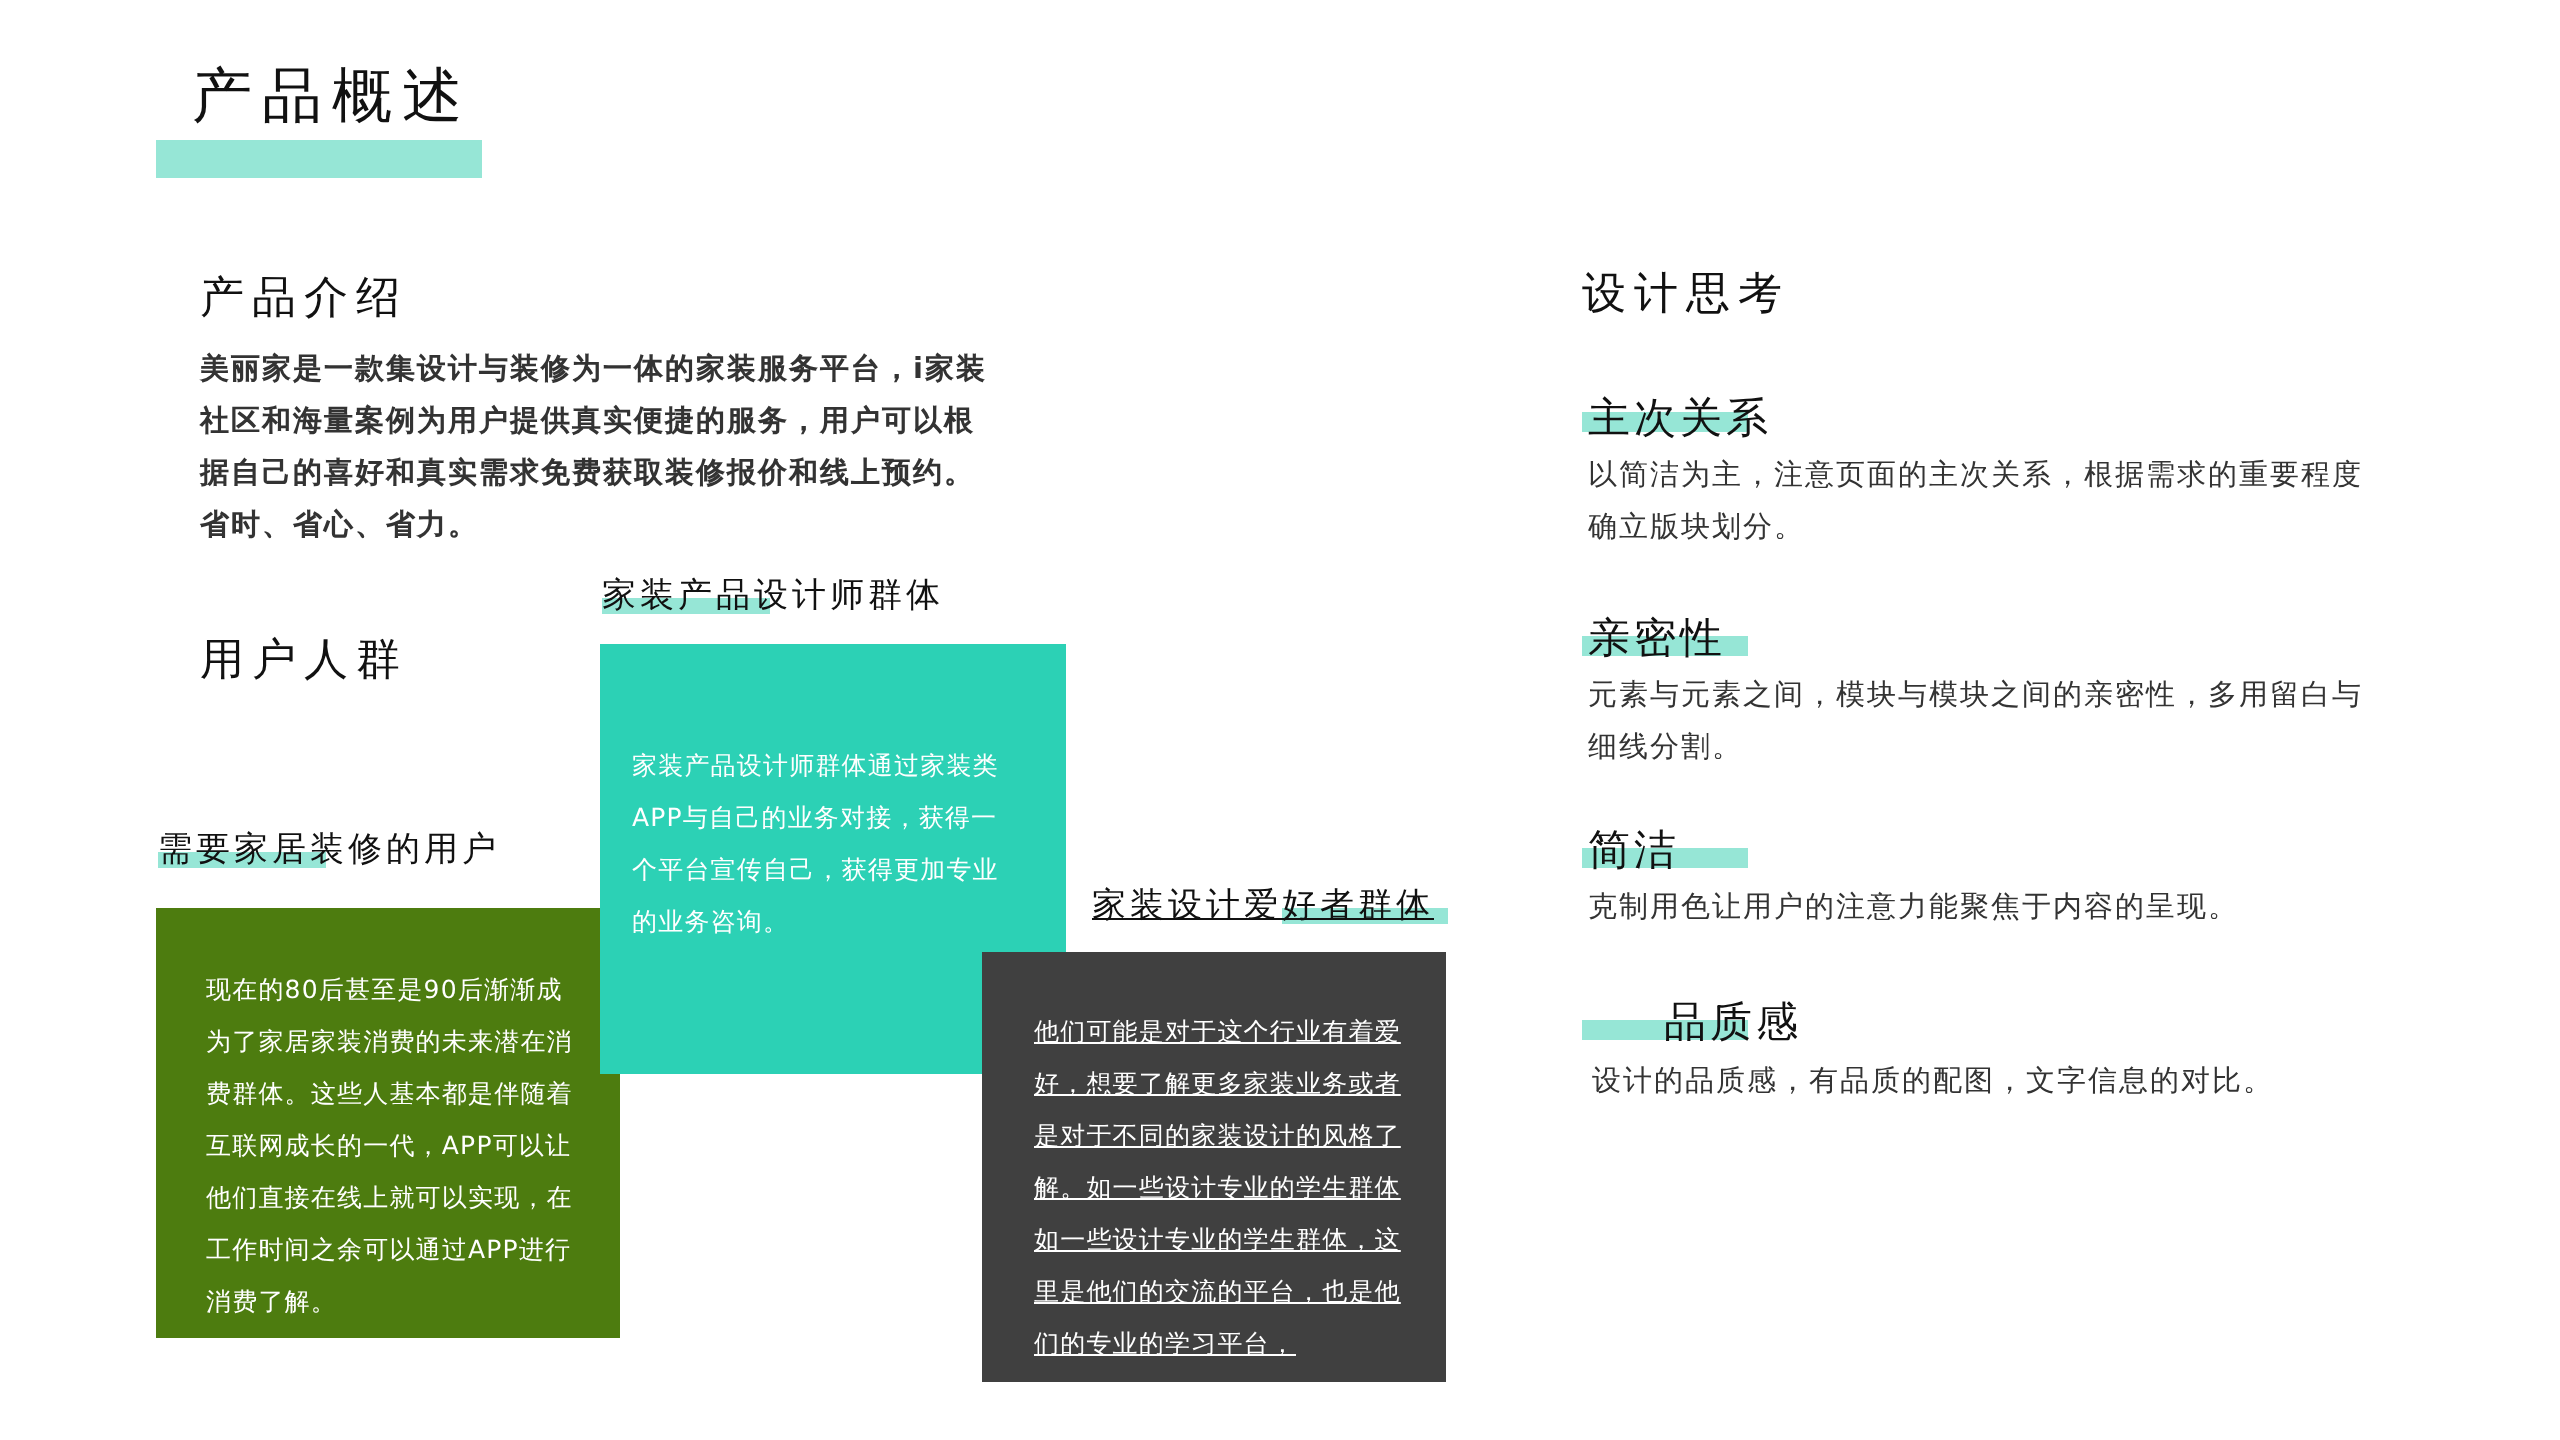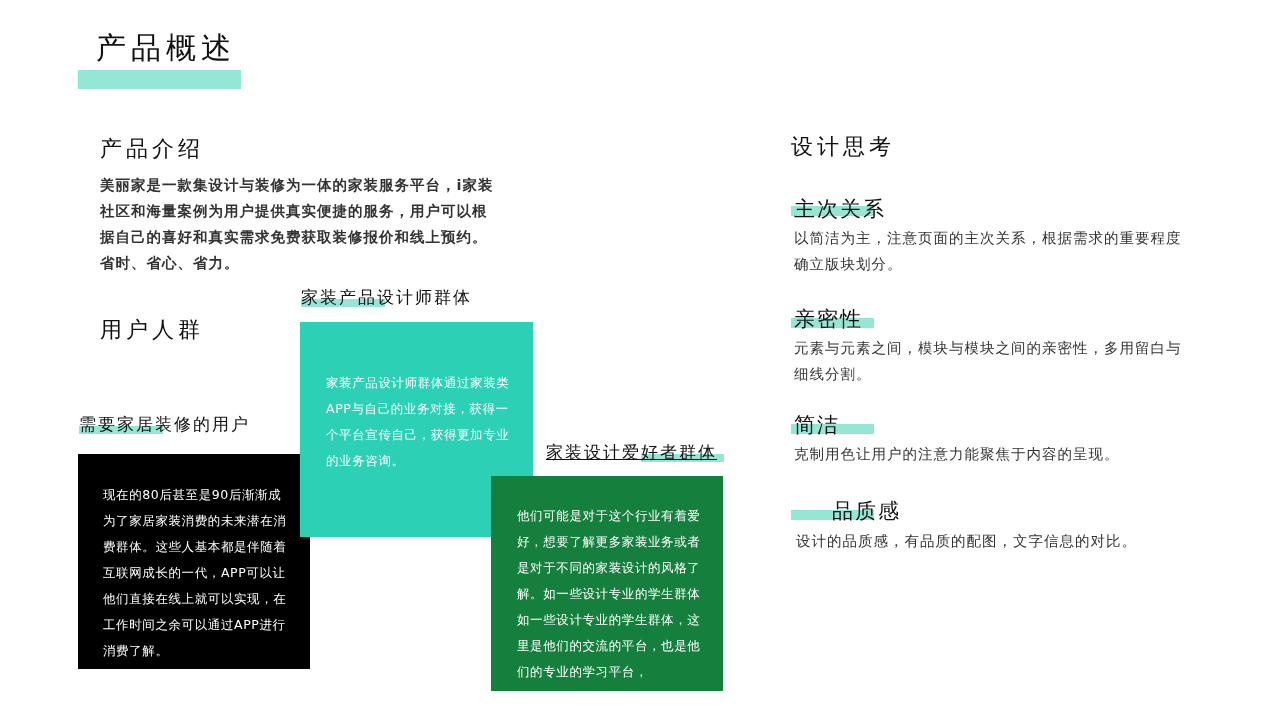--- a/index.html
+++ b/index.html
@@ -5,23 +5,23 @@
   html, body { margin:0; padding:0; }
   body { width:1280px; height:720px; background:#ffffff; position:relative; overflow:hidden;
          font-family:"DejaVu Sans","Liberation Sans",sans-serif; color:#222; }
   .abs { position:absolute; }
   .hl { position:absolute; background:#96e6d6; }
   .page-title { left:96px; top:28px; font-size:30px; letter-spacing:5px; color:#111; z-index:2; }
   .h2 { font-size:22px; letter-spacing:4px; color:#111; z-index:2; }
   .body-text { font-size:14.5px; line-height:26px; color:#333; letter-spacing:1px; z-index:2; }
   .group-title { font-size:17px; letter-spacing:2px; color:#111; z-index:2; white-space:nowrap; }
   .card { position:absolute; box-sizing:border-box; color:#fff; font-size:12.5px; line-height:26px; letter-spacing:0.6px; }
-  .card-blue { left:78px; top:454px; width:232px; height:215px; background:#000000; z-index:1; padding:28px 22px 0 25px; }
-  .card-green { left:300px; top:322px; width:233px; height:215px; background:#2cd1b5; z-index:2; padding:48px 22px 0 26px; }
-  .card-orange { left:491px; top:476px; width:232px; height:215px; background:#15803d; z-index:3; padding:27px 20px 0 26px; }
+  .card-blue { left:78px; top:454px; width:232px; height:215px; background:#4d7c0f; z-index:1; padding:28px 22px 0 25px; }
+  .card-green { left:300px; top:322px; width:233px; height:215px; background:#2cd1b5; z-index:2; padding:48px 22px 0 16px; }
+  .card-orange { left:491px; top:476px; width:232px; height:215px; background:#404040; z-index:3; padding:27px 20px 0 26px;text-decoration:underline; }
   .sub-title { font-size:21px; letter-spacing:2px; color:#111; z-index:2; }
 </style>
 </head>
 <body>
 
 <div class="hl" style="left:78px;top:70px;width:163px;height:19px;"></div>
 <div class="abs page-title">产品概述</div>
 
 <div class="abs h2" style="left:100px;top:134px;">产品介绍</div>
 <div class="abs body-text" style="left:100px;top:172px;width:440px;font-weight:bold;">

